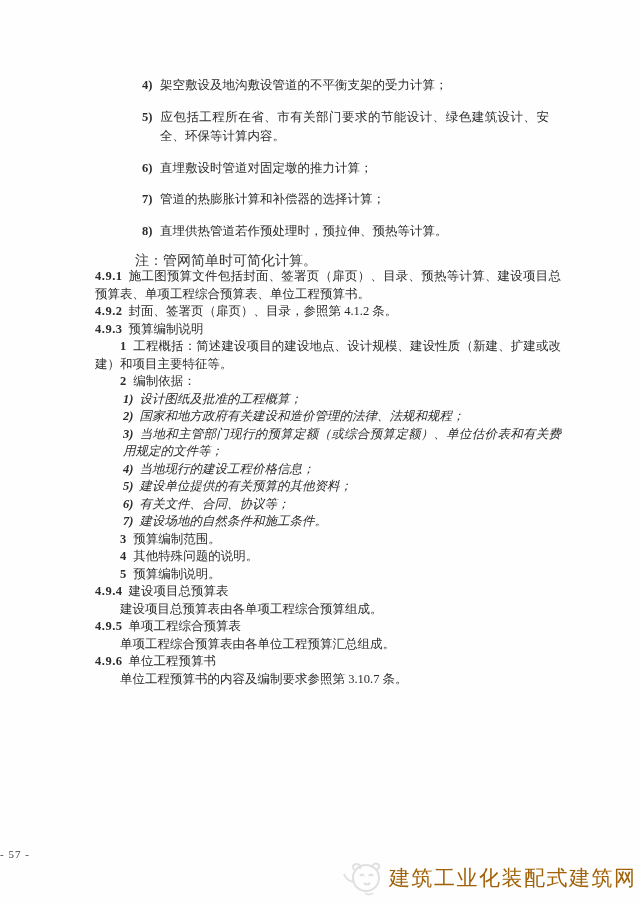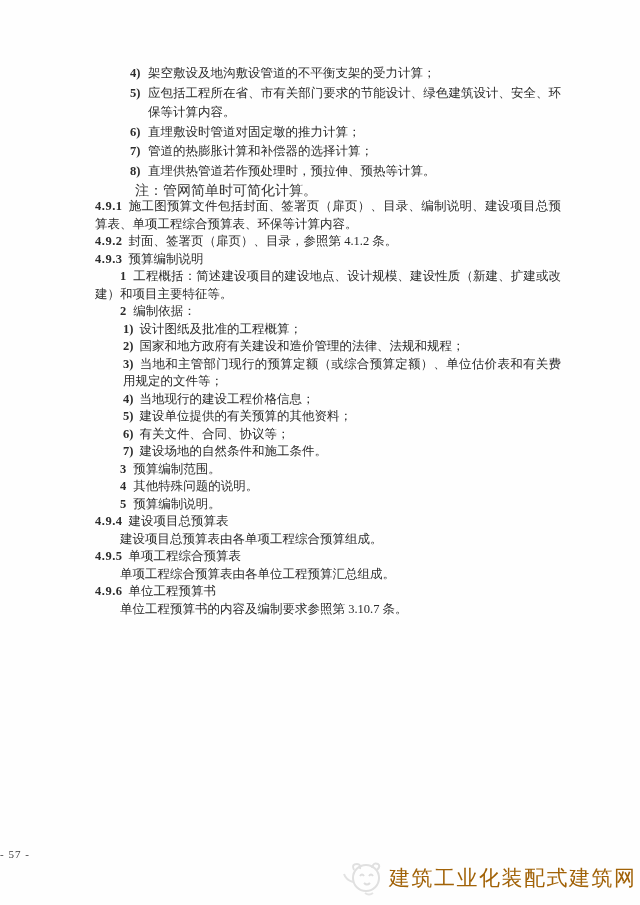--- a/index.html
+++ b/index.html
@@ -21,21 +21,21 @@
   .content {
     position: absolute;
     left: 95px;
     top: 64px;
     width: 466px;
     font-size: 12.5px;
     color: #2b2b2b;
   }
   
   .toplist-item {
-    margin: 0;
+    margin: 12px;
     padding-left: 53px;
     text-indent: -18px;
     line-height: 19.5px;
     text-align: justify;
   }
   .toplist-item .num {
     display: inline-block;
     width: 18px;
     text-indent: 0;
     font-weight: bold;
@@ -71,20 +71,21 @@
     text-align: justify;
   }
   .sub .num {
     font-weight: bold;
     margin-right: 7px;
   }
   .subitem {
     margin: 0 0 0 28px;
     line-height: 17.5px;
     text-align: justify;
+    font-style: italic;
   }
   .subitem .num {
     font-weight: bold;
     margin-right: 6px;
   }
   .plainind {
     margin: 0;
     text-indent: 2em;
     line-height: 17.5px;
     text-align: justify;
@@ -129,21 +130,21 @@
 
     <p class="toplist-item"><span class="num">4)</span><span>架空敷设及地沟敷设管道的不平衡支架的受力计算；</span></p>
     <p class="toplist-item"><span class="num">5)</span><span>应包括工程所在省、市有关部门要求的节能设计、绿色建筑设计、安全、环保等计算内容。</span></p>
     <p class="toplist-item"><span class="num">6)</span><span>直埋敷设时管道对固定墩的推力计算；</span></p>
     <p class="toplist-item"><span class="num">7)</span><span>管道的热膨胀计算和补偿器的选择计算；</span></p>
     <p class="toplist-item"><span class="num">8)</span><span>直埋供热管道若作预处理时，预拉伸、预热等计算。</span></p>
 
     <p class="note">注：管网简单时可简化计算。</p>
 
 
-    <p class="art"><span class="num">4.9.1</span><span>施工图预算文件包括封面、签署页（扉页）、目录、编制说明、建设项目总预算表、单项工程综合预算表、环保等计算内容。</span></p>
+    <p class="art"><span class="num">4.9.1</span><span>施工图预算文件包括封面、签署页（扉页）、目录、预热等计算、建设项目总预算表、单项工程综合预算表、单位工程预算书。</span></p>
     <p class="art"><span class="num">4.9.2</span><span>封面、签署页（扉页）、目录，参照第 4.1.2 条。</span></p>
     <p class="art"><span class="num">4.9.3</span><span>预算编制说明</span></p>
 
     <p class="sub"><span class="num">1</span><span>工程概括：简述建设项目的建设地点、设计规模、建设性质（新建、扩建或改建）和项目主要特征等。</span></p>
     <p class="sub"><span class="num">2</span><span>编制依据：</span></p>
 
     <p class="subitem"><span class="num">1)</span><span>设计图纸及批准的工程概算；</span></p>
     <p class="subitem"><span class="num">2)</span><span>国家和地方政府有关建设和造价管理的法律、法规和规程；</span></p>
     <p class="subitem"><span class="num">3)</span><span>当地和主管部门现行的预算定额（或综合预算定额）、单位估价表和有关费用规定的文件等；</span></p>
     <p class="subitem"><span class="num">4)</span><span>当地现行的建设工程价格信息；</span></p>

